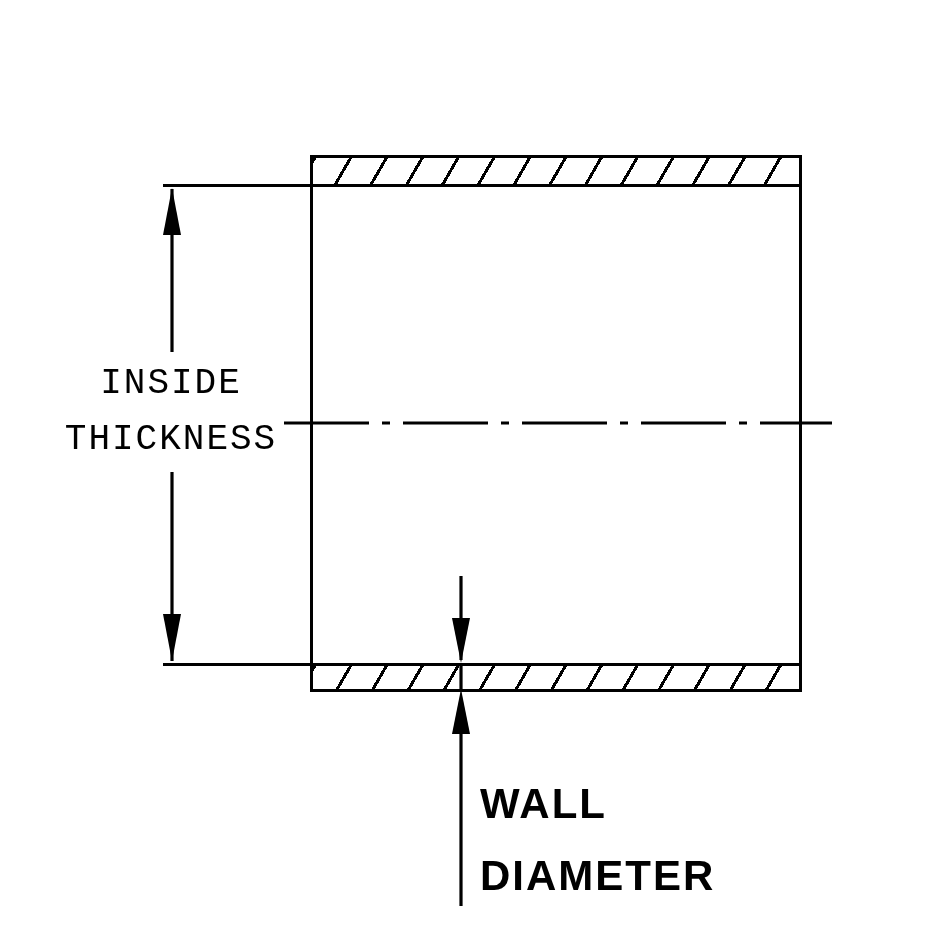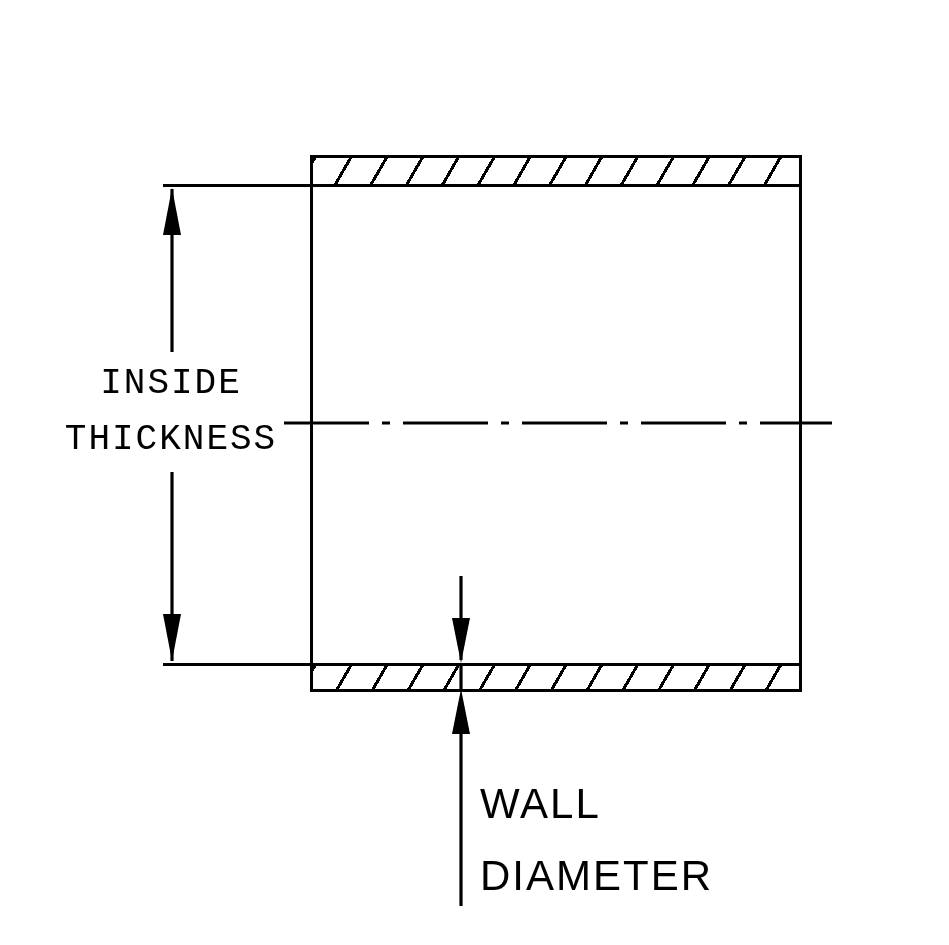--- a/index.html
+++ b/index.html
@@ -65,20 +65,21 @@
     white-space: nowrap;
     padding: 4px 0;
     font-family: Liberation Mono, monospace;
   }
   .label-wall {
     left: 480px; top: 768px;
     font-size: 42px;
     line-height: 72px;
     letter-spacing: 2px;
     white-space: nowrap;
+    font-weight: bold;
   }
 </style>
 </head>
 <body>
 
 <div class="canvas">
 
   <div class="abs rect-outline"></div>
   <div class="abs band band-top"></div>
   <div class="abs band band-bottom"></div>

